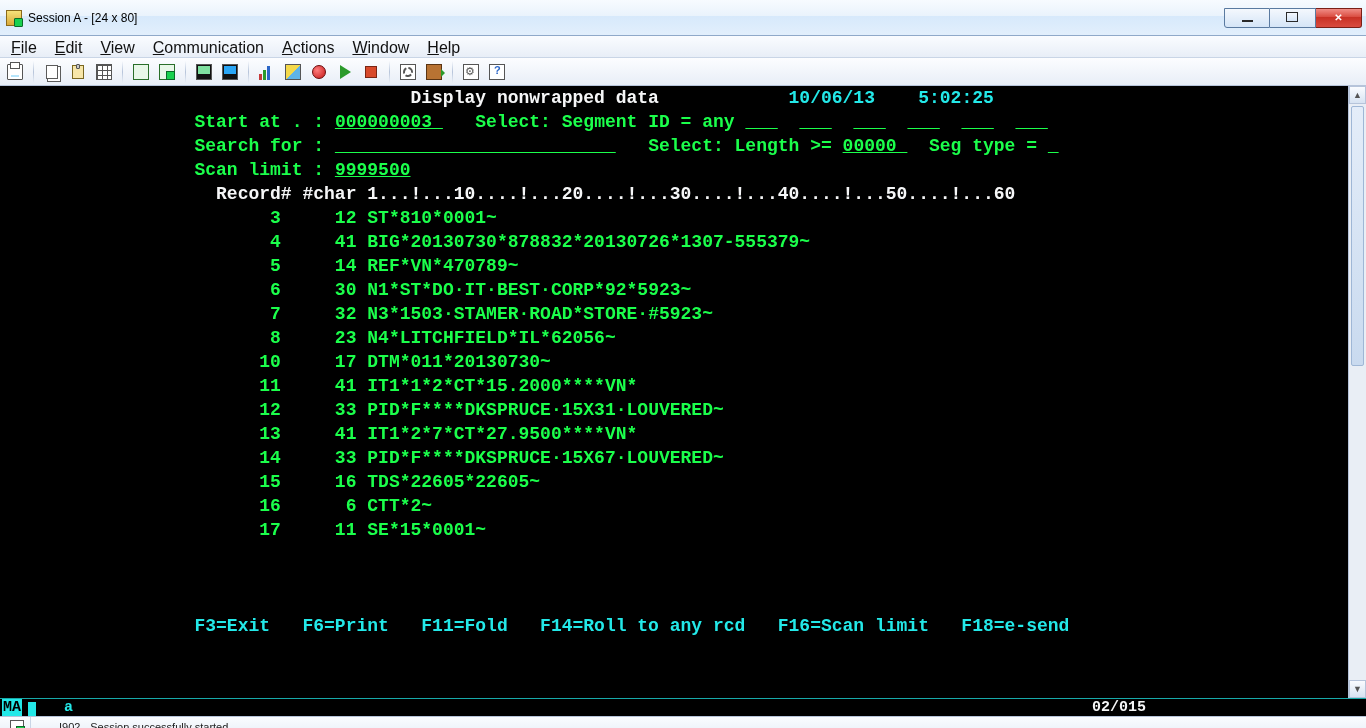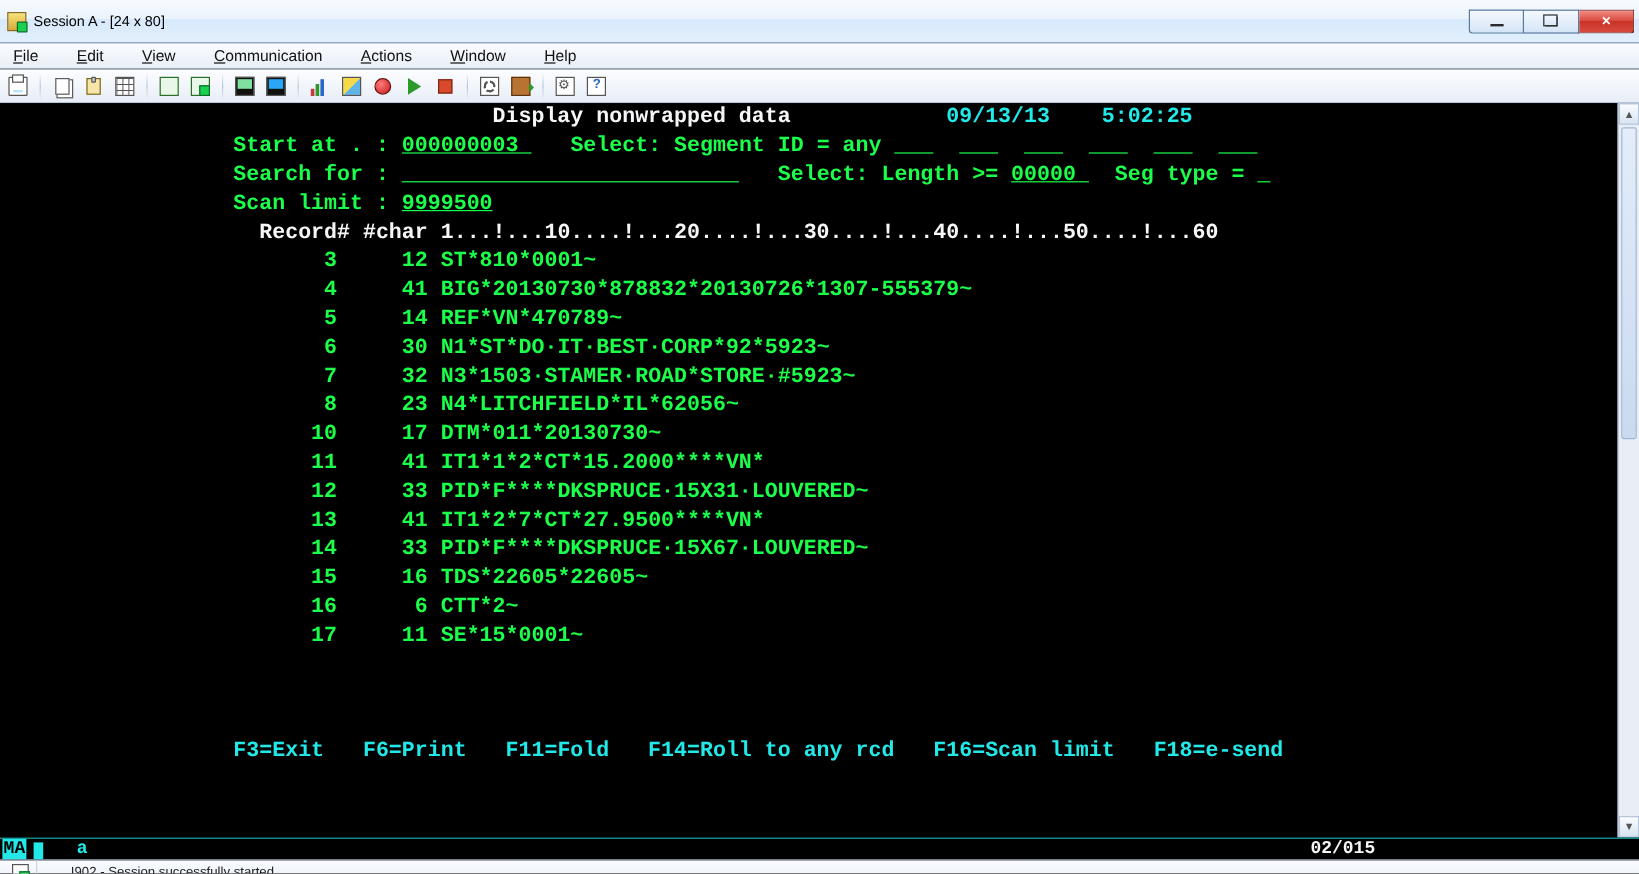--- a/index.html
+++ b/index.html
@@ -43,23 +43,22 @@
   .win-btn .min { width: 11px; border-bottom: 2px solid #2a2a2a; margin-top: 6px; }
   .win-btn .max { width: 10px; height: 8px; border: 1px solid #2a2a2a; position: relative; }
   .win-btn .max::before { content:""; position:absolute; left:-3px; top:-3px; width:10px; height:8px; border:1px solid #2a2a2a; background:linear-gradient(to bottom,#f4f8fd,#d5e5f7); }
 
   
   .menubar {
     height: 22px;
     background: linear-gradient(to bottom, #fafcff, #e8eef7);
     border-bottom: 1px solid #c9d5e6;
     display: flex; align-items: stretch;
-    font-size: 13px; color: #111;
+    font-size: 16px; color: #111;
     padding-left: 2px;
-    gap: 14px;
   }
   .menubar .mi { padding: 3px 9px 0 9px; cursor: default; }
   .menubar .mi u { text-decoration: underline; }
 
   
   .toolbar {
     height: 28px;
     background: linear-gradient(to bottom, #fcfdff, #e8eef7);
     border-bottom: 1px solid #b6c4da;
     display: flex; align-items: center; gap: 4px; padding: 0 4px;
@@ -235,21 +234,21 @@
     <div class="tb-btn">
       <div class="ico ico-settings"></div>
     </div>
     <div class="tb-btn">
       <div class="ico ico-help"></div>
     </div>
   </div>
 
 <div class="terminal-wrap">
   <div class="terminal" id="terminal">
-      <pre class="t">                                      <span class="c-white">Display nonwrapped data</span>            <span class="c-cyan">09/13/13</span>    <span class="c-cyan">5:02:25</span></pre>
+      <pre class="t">                                      <span class="c-white">Display nonwrapped data</span>            <span class="c-cyan">10/06/13</span>    <span class="c-cyan">5:02:25</span></pre>
       <pre class="t">                  <span class="c-green">Start at . : </span><span class="c-green c-und">000000003 </span>   <span class="c-green">Select: Segment ID = any </span><span class="c-green c-und">   </span>  <span class="c-green c-und">   </span>  <span class="c-green c-und">   </span>  <span class="c-green c-und">   </span>  <span class="c-green c-und">   </span>  <span class="c-green c-und">   </span></pre>
       <pre class="t">                  <span class="c-green">Search for : </span><span class="c-green c-und">                          </span>   <span class="c-green">Select: Length &gt;= </span><span class="c-green c-und">00000 </span>  <span class="c-green">Seg type = </span><span class="c-green c-und"> </span></pre>
       <pre class="t">                  <span class="c-green">Scan limit : </span><span class="c-green c-und">9999500</span></pre>
       <pre class="t">                  <span class="c-white">  Record# #char 1...!...10....!...20....!...30....!...40....!...50....!...60</span></pre>
       <pre class="t">                  <span class="c-green">       3</span><span class="c-green">     12 </span><span class="c-green">ST*810*0001~</span></pre>
       <pre class="t">                  <span class="c-green">       4</span><span class="c-green">     41 </span><span class="c-green">BIG*20130730*878832*20130726*1307-555379~</span></pre>
       <pre class="t">                  <span class="c-green">       5</span><span class="c-green">     14 </span><span class="c-green">REF*VN*470789~</span></pre>
       <pre class="t">                  <span class="c-green">       6</span><span class="c-green">     30 </span><span class="c-green">N1*ST*DO·IT·BEST·CORP*92*5923~</span></pre>
       <pre class="t">                  <span class="c-green">       7</span><span class="c-green">     32 </span><span class="c-green">N3*1503·STAMER·ROAD*STORE·#5923~</span></pre>
       <pre class="t">                  <span class="c-green">       8</span><span class="c-green">     23 </span><span class="c-green">N4*LITCHFIELD*IL*62056~</span></pre>

